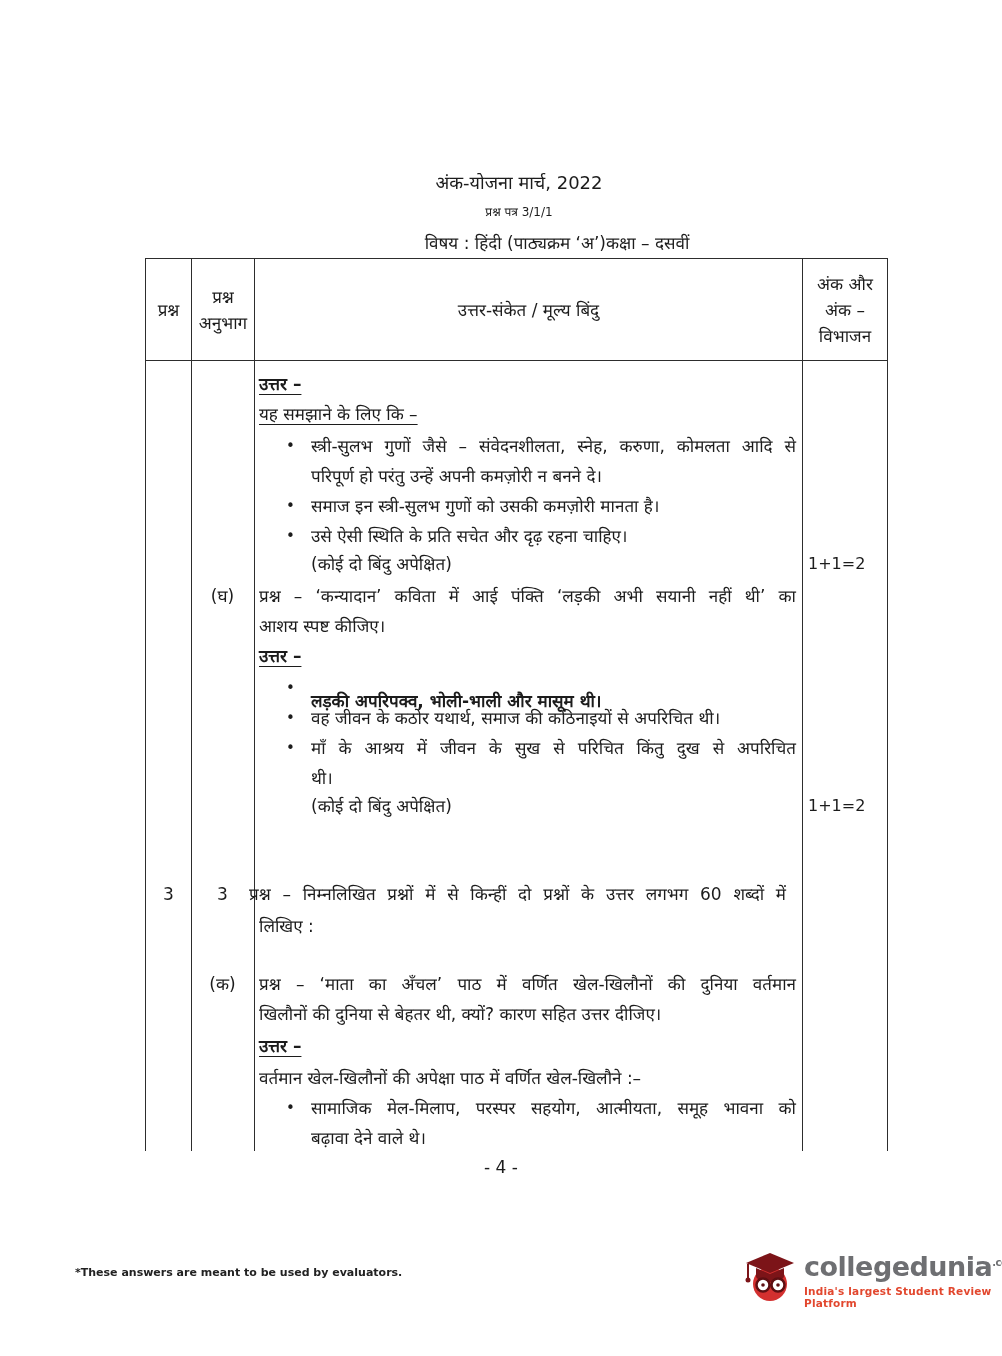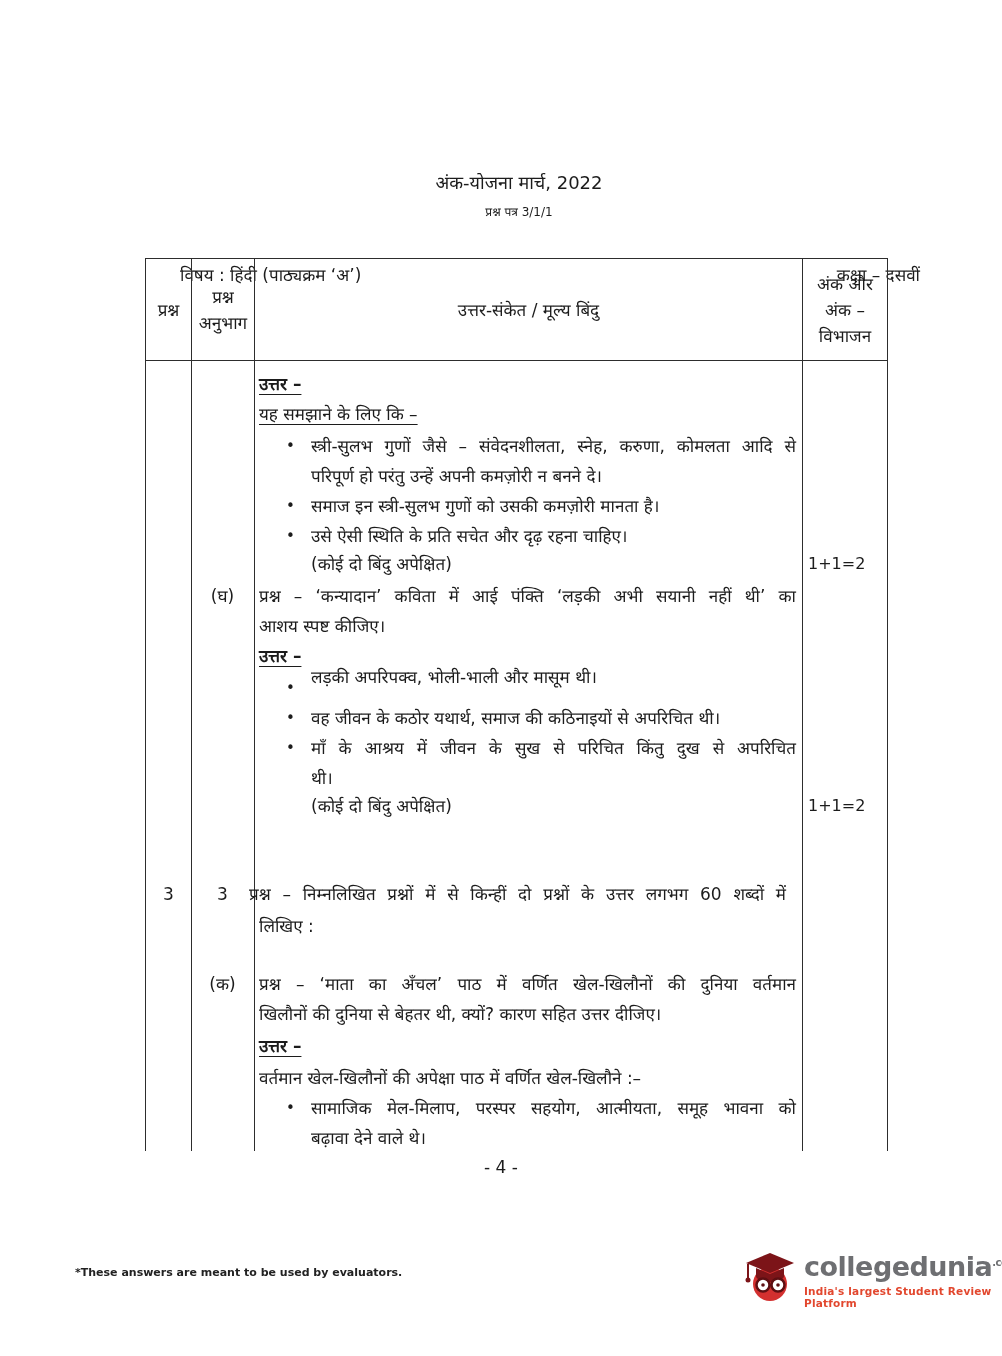--- a/index.html
+++ b/index.html
@@ -47,21 +47,21 @@
   .tagline { font-size:10.5px; font-weight:600; color:#e2472e; margin-top:3px; letter-spacing:0.2px; }
 </style>
 </head>
 <body>
 
 <div class="page">
 
   <div class="abs center hline" style="left:0; right:0; top:170px;">अंक-योजना मार्च, 2022</div>
   <div class="abs center" style="left:0; right:0; top:203px; font-size:12px;">प्रश्न पत्र  3/1/1</div>
 
-  <div class="abs" style="left:144px; top:231px; width:740px; display:flex; justify-content:space-between; font-size:17px;margin-top:32px;">
+  <div class="abs" style="left:151px; top:231px; width:740px; display:flex; justify-content:center; font-size:17px;">
     <span>विषय : हिंदी (पाठ्यक्रम ‘अ’)</span>
     <span>कक्षा – दसवीं</span>
   </div>
 
   <div class="thead">
     <div class="cell">
       <div>प्रश्न</div>
     </div>
     <div class="cell">
       <div>प्रश्न</div>
@@ -98,21 +98,21 @@
     <div class="ln" style="left:165px; top:191px;">(कोई दो बिंदु अपेक्षित)</div>
     <div class="marks" style="left:662px; top:192px;">1+1=2</div>
 
     <div class="cell-label" style="left:45px; top:223px; width:63px;">(घ)</div>
     <div class="ln fw" style="left:113px; top:223px; width:537px;">प्रश्न –  ‘कन्यादान’ कविता में आई पंक्ति ‘लड़की अभी सयानी नहीं थी’ का</div>
     <div class="ln" style="left:113px; top:253px;">आशय स्पष्ट कीजिए।</div>
 
     <div class="ln bold u" style="left:113px; top:283px;">उत्तर –</div>
 
     <span class="bullet" style="left:140px; top:315px;">•</span>
-    <div class="ln" style="left:165px; top:304px;">लड़की अपरिपक्व, भोली-भाली और मासूम थी।</div>
+    <div class="ln" style="left:165px; top:328px;font-weight:bold;">लड़की अपरिपक्व, भोली-भाली और मासूम थी।</div>
 
     <span class="bullet" style="left:140px; top:345px;">•</span>
     <div class="ln" style="left:165px; top:345px;">वह जीवन के कठोर यथार्थ, समाज की कठिनाइयों से अपरिचित थी।</div>
 
     <span class="bullet" style="left:140px; top:375px;">•</span>
     <div class="ln fw" style="left:165px; top:375px; width:485px;">माँ के आश्रय में जीवन के सुख से परिचित किंतु दुख से अपरिचित</div>
     <div class="ln" style="left:165px; top:405px;">थी।</div>
 
     <div class="ln" style="left:165px; top:433px;">(कोई दो बिंदु अपेक्षित)</div>
     <div class="marks" style="left:662px; top:434px;">1+1=2</div>

